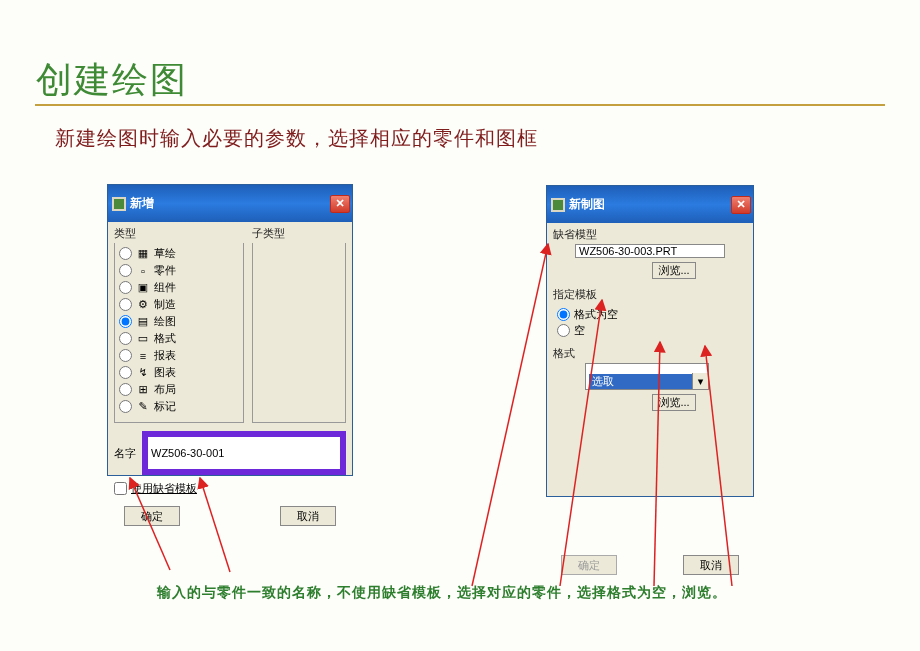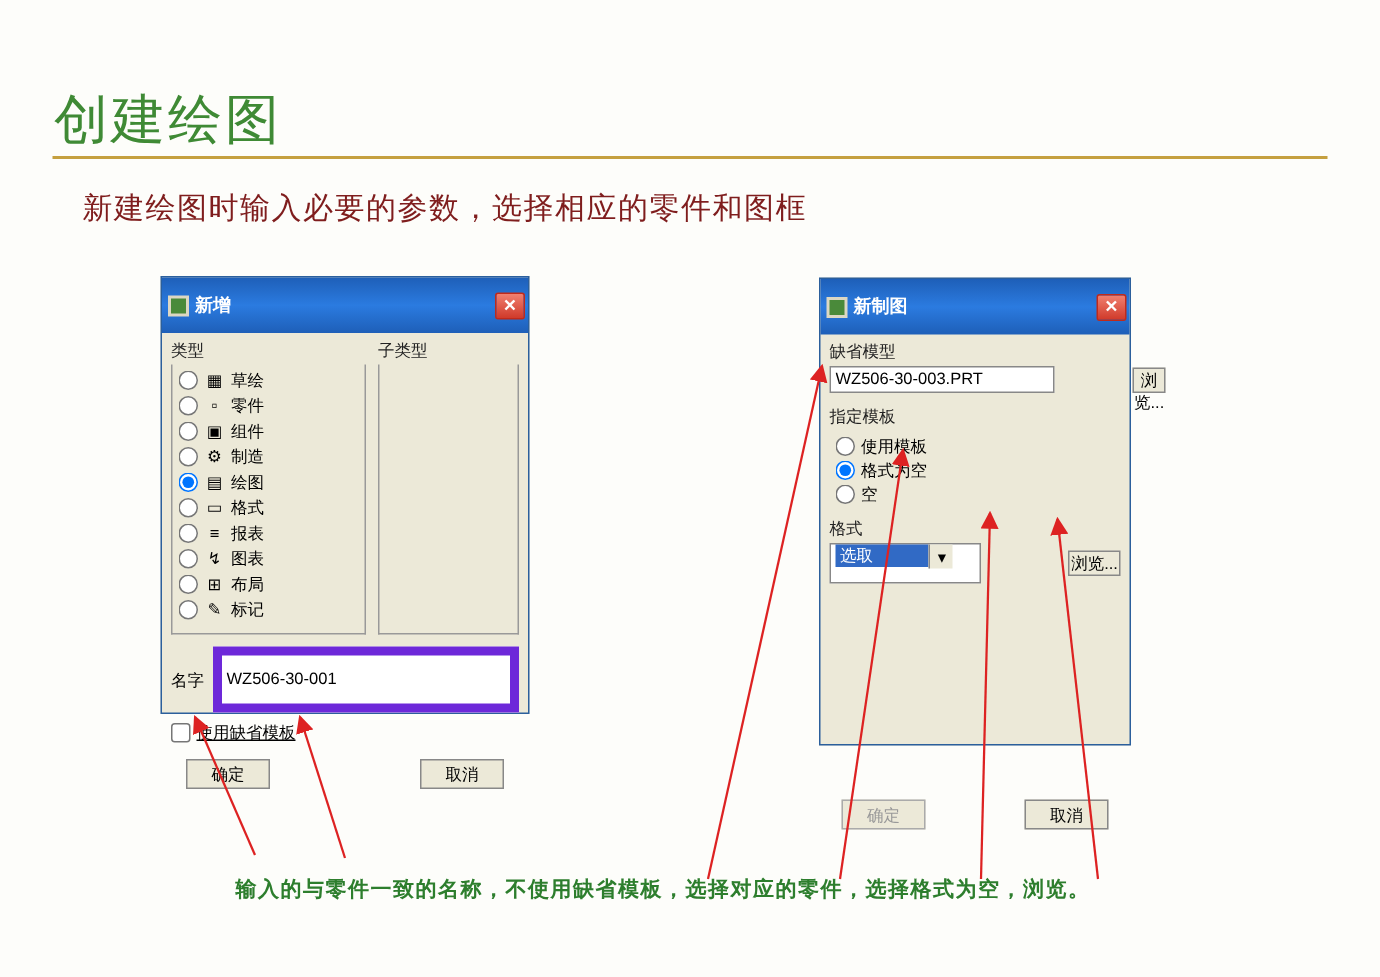--- a/index.html
+++ b/index.html
@@ -30,28 +30,28 @@
 .name-row { margin-top: 8px; display: flex; align-items: center; }
 .name-row label { margin-right: 6px; }
 .name-row input { flex: 1; height: 18px; border: 6px solid #6d28d9; background: #fff; padding: 16px 3px; font-size: 11px; }
 .check-row { margin-top: 6px; display: flex; align-items: center; text-decoration: underline; }
 .check-row input { margin-right: 4px; }
 .btn-row { margin-top: 10px; display: flex; justify-content: space-between; padding: 0 10px; }
 .win-btn { width: 56px; height: 20px; background: #ece9d8; border: 1px solid #888; font-size: 11px; cursor: pointer; display: inline-flex; align-items: center; justify-content: center; }
 
 .dialog2 { left: 546px; top: 185px; width: 208px; height: 312px; }
 .dialog2-body { padding: 4px 6px; }
-.field-row { margin-top: 2px; display: flex; align-items: center; gap: 4px; }
+.field-row { margin-top: 2px; display: flex; align-items: center; gap: 4px; flex-direction: column; }
 .field-row input[type=text] { flex: 1; height: 18px; border: 1px solid #888; background: #fff; padding: 0 3px; font-size: 11px; }
 .win-btn-sm { width: 44px; height: 17px; background: #ece9d8; border: 1px solid #888; font-size: 11px; cursor: pointer; margin-left: 48px; }
 .radio-group { margin-top: 4px; padding-left: 4px; }
 .radio-group div { display: flex; align-items: center; height: 16px; }
 .radio-group input { margin-right: 4px; }
 .format-group { margin-top: 8px; }
-.combo { width: 124px; height: 27px; border: 1px solid #888; background: #fff; display: inline-flex; align-items: flex-start; justify-content: space-between; padding: 0 18px 0 3px; font-size: 11px; margin-right: 6px; }
+.combo { width: 124px; height: 27px; border: 1px solid #888; background: #fff; display: inline-flex; align-items: flex-end; justify-content: space-between; padding: 0 0 0 3px; font-size: 11px; margin-right: 6px; }
 .combo .sel { background: #316ac5; color: #fff; padding: 0 3px; flex: 1; }
 .combo .arrow { width: 16px; height: 16px; background: #ece9d8; border-left: 1px solid #888; display: flex; align-items: center; justify-content: center; }
 .btn-row2 { display: flex; justify-content: space-between; padding: 0 8px; margin-top: 144px; }
 .win-btn.disabled { color: #999; border-color: #aaa; cursor: default; }
 
 .annotation { position: absolute; left: 133px; top: 584px; font-size: 14px; color: #2d7e2d; font-weight: bold; letter-spacing: 1px; padding-left: 24px; }
 
 svg.arrow-svg { position: absolute; overflow: visible; pointer-events: none; }
 </style>
 </head>
@@ -149,24 +149,20 @@
     <span class="close-btn">✕</span>
   </div>
   <div class="dialog2-body">
     <div class="group-label">缺省模型</div>
     <div class="field-row">
       <input type="text" value="WZ506-30-003.PRT" style="">
       <button class="win-btn-sm">浏览...</button>
     </div>
     <div class="group-label" style="margin-top:8px">指定模板</div>
     <div class="radio-group">
-      <div>
-          <input type="radio" name="tpl" style="">
-          <span>使用模板</span>
-        </div>
       <div>
           <input type="radio" name="tpl" checked="" style="">
           <span>格式为空</span>
         </div>
       <div>
           <input type="radio" name="tpl" style="">
           <span>空</span>
         </div>
     </div>
     <div class="format-group">

